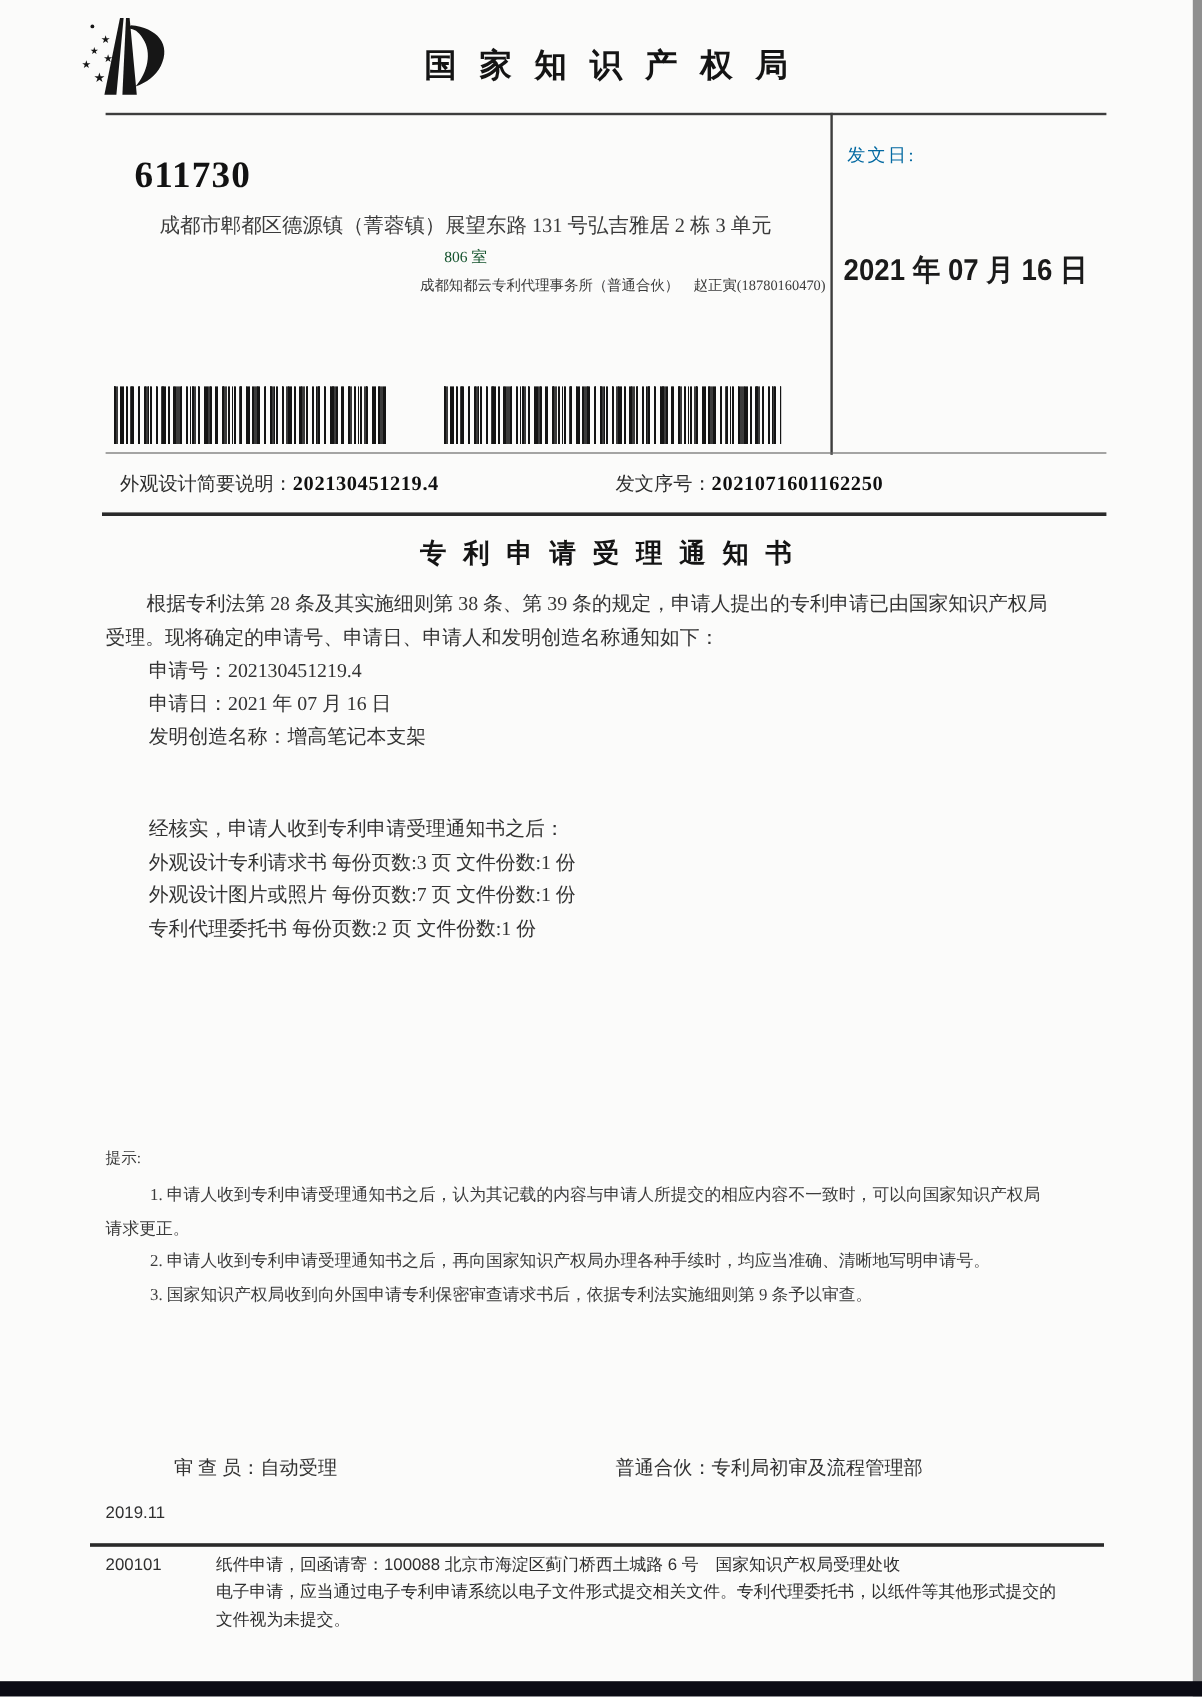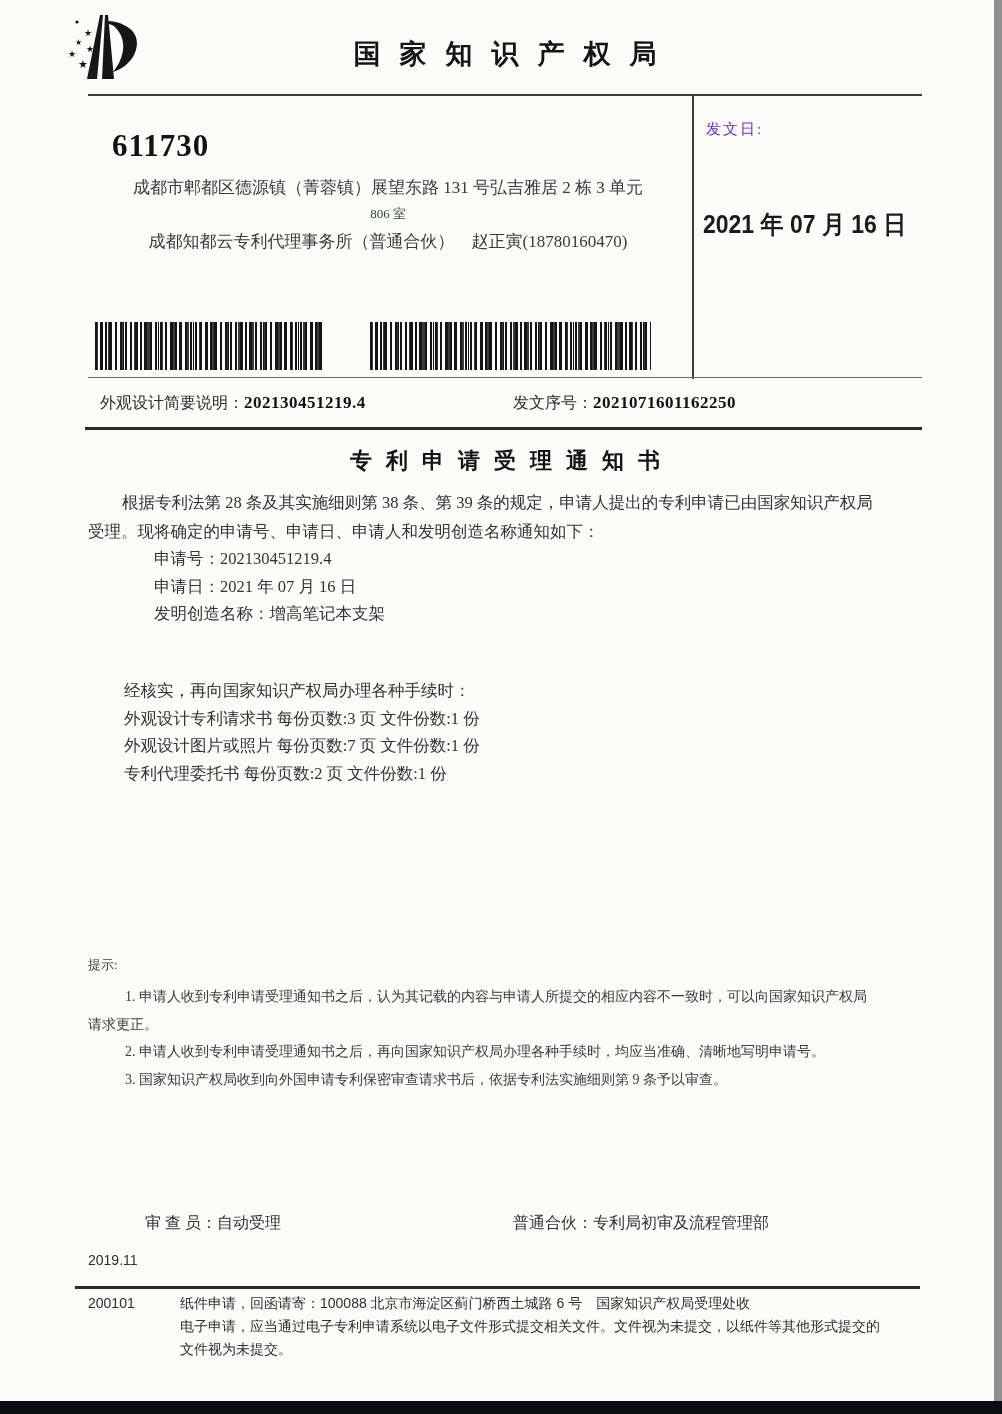--- a/index.html
+++ b/index.html
@@ -25,23 +25,23 @@
     left:88px;top:36px;width:834px;
     text-align:center;
     font-size:27px;font-weight:bold;color:#141414;
     letter-spacing:19px;padding-left:19px;box-sizing:border-box;
     white-space:nowrap;
   }
   
   .rcpt-code{left:112px;top:128px;font-size:31px;font-weight:bold;color:#121212;letter-spacing:1px;}
   .rcpt-line1{left:88px;top:176px;width:600px;text-align:center;font-size:17px;color:#3a3a3a;}
   .rcpt-line2{left:88px;top:205px;width:600px;text-align:center;font-size:13px;color:#14532d;}
-  .rcpt-line3{left:88px;top:230px;width:600px;text-align:center;font-size:17px;color:#3a3a3a;}
+  .rcpt-line3{left:88px;top:230px;width:600px;text-align:right;font-size:12px;color:#3a3a3a;}
   
-  .dispatch-label{left:706px;top:120px;font-size:15px;color:#6d28d9;letter-spacing:2px;}
+  .dispatch-label{left:706px;top:120px;font-size:15px;color:#0369a1;letter-spacing:2px;}
   .dispatch-date{
     left:703px;top:208px;font-size:25px;font-weight:bold;color:#1a1a1a;
     font-family:"Liberation Sans","DejaVu Sans",sans-serif;
     transform:scaleX(.92);transform-origin:left top;white-space:nowrap;
   }
   
   .barcode{
     top:322px;height:48px;background-color:#fbfbfa;
     background-image:
       repeating-linear-gradient(90deg,#141414 0 2px,transparent 2px 5px),
@@ -55,21 +55,21 @@
   .numrow{top:393px;font-size:16px;color:#2c2c2c;white-space:nowrap;}
   .numrow b{font-size:17px;color:#101010;font-weight:bold;letter-spacing:.5px;}
   
   .notice-title{
     left:88px;top:446px;width:834px;text-align:center;
     font-size:22px;font-weight:bold;color:#141414;
     letter-spacing:14px;padding-left:14px;box-sizing:border-box;white-space:nowrap;
   }
   .body-line{left:88px;width:840px;font-size:16.5px;line-height:29px;color:#333;white-space:nowrap;}
   .indent2{padding-left:34px;}
-  .fields{left:124px;top:545px;font-size:16.5px;line-height:27.5px;color:#333;margin-left:30px;}
+  .fields{left:124px;top:545px;font-size:16.5px;line-height:27.5px;color:#333;}
   .files{left:124px;top:677px;font-size:16.5px;line-height:27.5px;color:#333;}
   .fields div,.files div{white-space:nowrap;}
   
   .tips-label{left:88px;top:956px;font-size:13px;color:#3b3b3b;}
   .tips{left:88px;top:983px;width:850px;font-size:14px;line-height:27.5px;color:#3b3b3b;}
   .tips .indent{padding-left:37px;}
   .tips div{white-space:nowrap;}
   
   .signoff{top:1213px;font-size:16px;color:#333;white-space:nowrap;}
   
@@ -130,39 +130,39 @@
   <div class="abs body-line indent2" style="top:488px;">根据专利法第 28 条及其实施细则第 38 条、第 39 条的规定，申请人提出的专利申请已由国家知识产权局</div>
   <div class="abs body-line" style="top:517px;">受理。现将确定的申请号、申请日、申请人和发明创造名称通知如下：</div>
 
   <div class="abs fields">
     <div>申请号：202130451219.4</div>
     <div>申请日：2021 年 07 月 16 日</div>
     <div>发明创造名称：增高笔记本支架</div>
   </div>
 
   <div class="abs files">
-    <div>经核实，再向国家知识产权局办理各种手续时：</div>
+    <div>经核实，申请人收到专利申请受理通知书之后：</div>
     <div>外观设计专利请求书  每份页数:3 页  文件份数:1 份</div>
     <div>外观设计图片或照片  每份页数:7 页  文件份数:1 份</div>
     <div>专利代理委托书  每份页数:2 页  文件份数:1 份</div>
   </div>
 
   <div class="abs tips-label">提示:</div>
   <div class="abs tips">
     <div class="indent">1. 申请人收到专利申请受理通知书之后，认为其记载的内容与申请人所提交的相应内容不一致时，可以向国家知识产权局</div>
     <div>请求更正。</div>
     <div class="indent">2. 申请人收到专利申请受理通知书之后，再向国家知识产权局办理各种手续时，均应当准确、清晰地写明申请号。</div>
     <div class="indent">3. 国家知识产权局收到向外国申请专利保密审查请求书后，依据专利法实施细则第 9 条予以审查。</div>
   </div>
 
   <div class="abs signoff" style="left:145px;">审 查 员：自动受理</div>
   <div class="abs signoff" style="left:513px;">普通合伙：专利局初审及流程管理部</div>
 
   <div class="abs rule-thick" style="left:75px;top:1286px;width:845px;height:3px;"></div>
   <div class="abs footer-sans fc1">200101</div>
   <div class="abs footer-sans fc2">2019.11</div>
   <div class="abs footer-sans fl1">纸件申请，回函请寄：100088  北京市海淀区蓟门桥西土城路 6 号　国家知识产权局受理处收</div>
-  <div class="abs footer-sans fl2">电子申请，应当通过电子专利申请系统以电子文件形式提交相关文件。文件视为未提交，以纸件等其他形式提交的</div>
+  <div class="abs footer-sans fl2">电子申请，应当通过电子专利申请系统以电子文件形式提交相关文件。专利代理委托书，以纸件等其他形式提交的</div>
   <div class="abs footer-sans fl3">文件视为未提交。</div>
 
   <div class="abs edge-right"></div>
   <div class="abs edge-bottom"></div>
 </div>
 
 </body></html>

